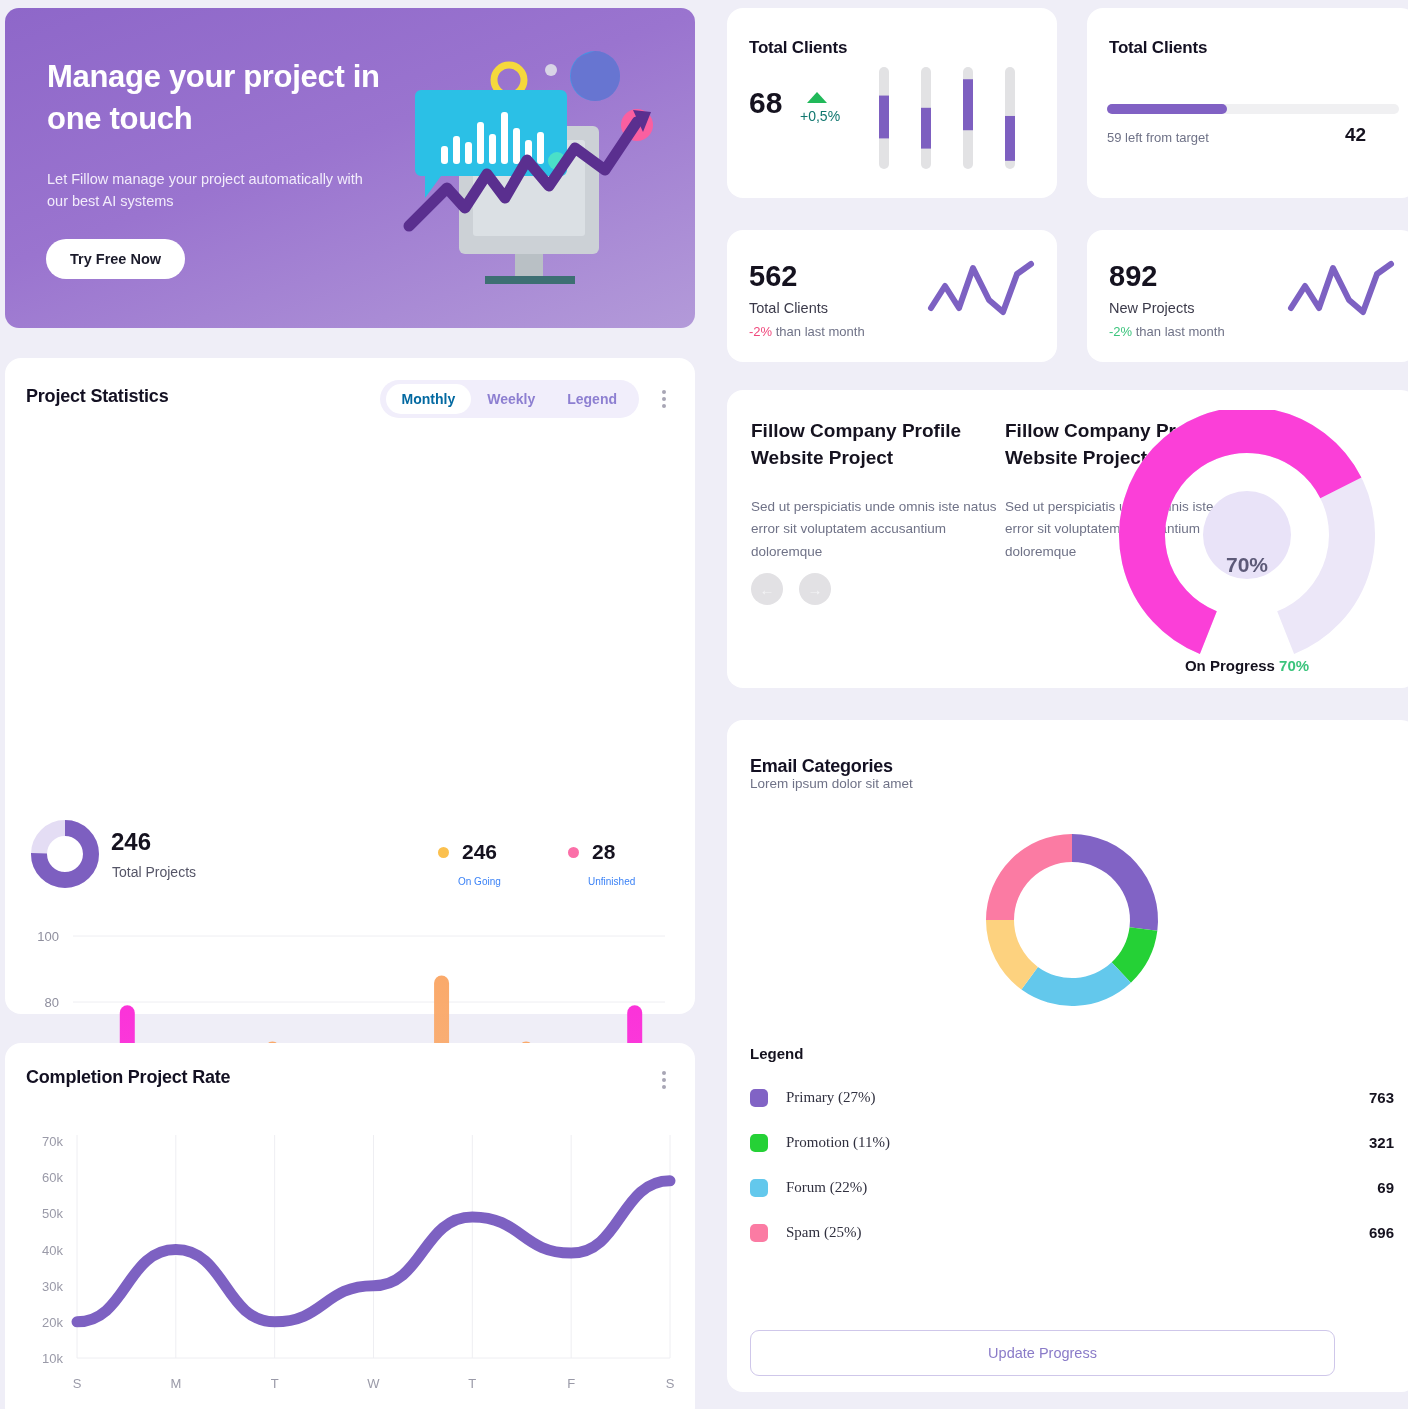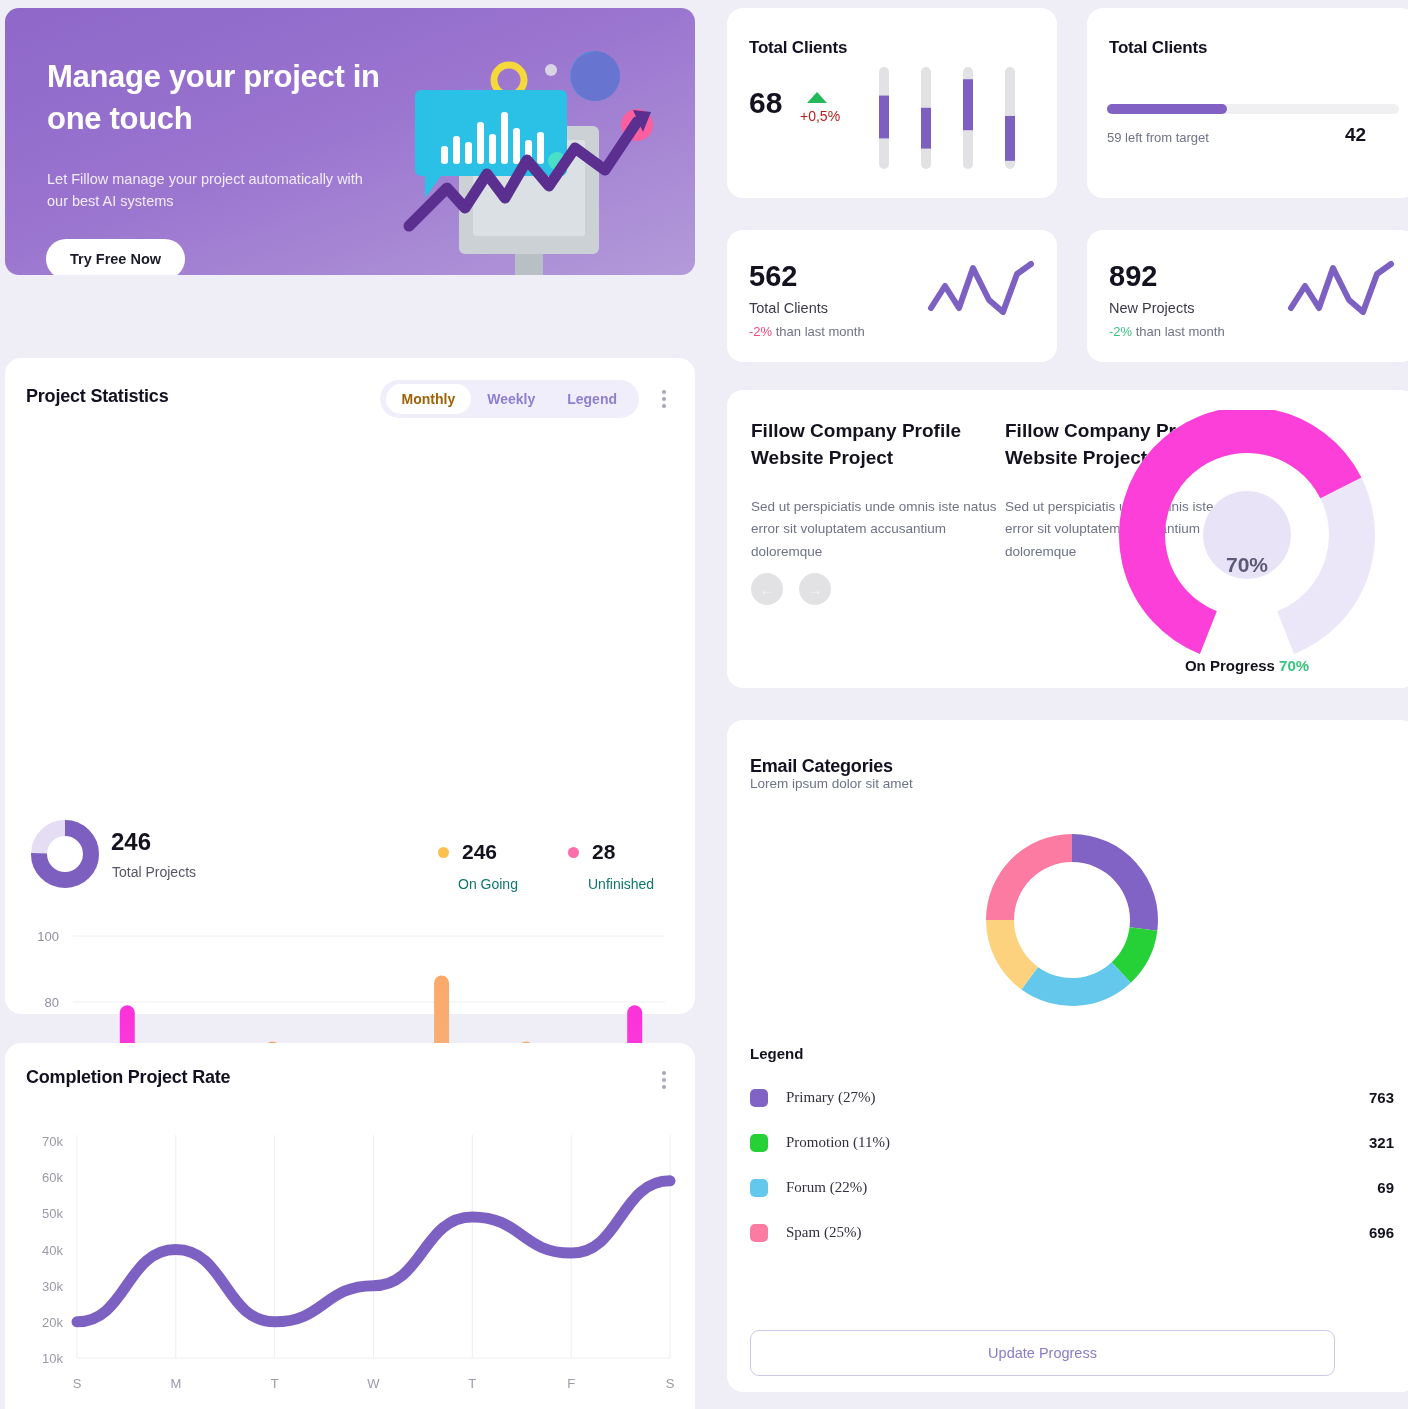--- a/index.html
+++ b/index.html
@@ -8,21 +8,21 @@
     background: #efeef7;
     font-family: "Liberation Sans", sans-serif;
     overflow: hidden;
   }
   .page { position: relative; width: 1408px; height: 1409px; }
 
   .card { background: #ffffff; border-radius: 16px; position: absolute; }
 
   
   #hero {
-    left: 5px; top: 8px; width: 690px; height: 267px;
+    left: 5px; top: 8px; width: 690px; height: 320px;
     border-radius: 14px;
     background: linear-gradient(160deg, #8e67c9 0%, #9a74cf 45%, #b39ad9 100%);
     overflow: hidden;
   }
   #hero .h-title {
     position: absolute; left: 42px; top: 48px; width: 370px;
     font-size: 31px; line-height: 1.35; font-weight: 700; color: #ffffff;
     letter-spacing: -0.3px;
   }
   #hero .h-sub {
@@ -43,21 +43,21 @@
 
   
   #clients-range { left: 727px; top: 8px; width: 330px; height: 190px; }
   #clients-range .t { position: absolute; left: 22px; top: 30px; }
   #clients-range .big { position: absolute; left: 22px; top: 78px; font-size: 30px; font-weight: 800; color: #15121f; }
   #clients-range .tri {
     position: absolute; left: 80px; top: 84px;
     width: 0; height: 0; border-left: 10px solid transparent; border-right: 10px solid transparent;
     border-bottom: 11px solid #21b95a;
   }
-  #clients-range .delta { position: absolute; left: 73px; top: 100px; font-size: 14px; color: #b91c1c; }
+  #clients-range .delta { position: absolute; left: 73px; top: 100px; font-size: 14px; color: #0f766e; }
   #clients-range .bars { position: absolute; left: 142px; top: 55px; width: 165px; height: 110px; }
 
   
   #clients-progress { left: 1087px; top: 8px; width: 330px; height: 190px; }
   #clients-progress .t { position: absolute; left: 22px; top: 30px; }
   #clients-progress .track {
     position: absolute; left: 20px; top: 96px; width: 292px; height: 10px;
     background: #f0f0f2; border-radius: 6px;
   }
   #clients-progress .fill { height: 10px; border-radius: 6px; background: #8161c4; width: 41%; }
@@ -76,33 +76,33 @@
 
   
   #proj-stats { left: 5px; top: 358px; width: 690px; height: 656px; }
   #proj-stats .head-title { position: absolute; left: 21px; top: 28px; font-size: 18px; }
   .seg {
     position: absolute; right: 56px; top: 22px;
     background: #f1eefb; border-radius: 22px; height: 38px;
     display: flex; align-items: center; padding: 0 6px;
   }
   .seg .pill { padding: 7px 16px; border-radius: 20px; font-size: 14px; font-weight: 600; color: #8d7fd1; cursor: pointer; }
-  .seg .pill.active { background: #ffffff; color: #a16207; }
+  .seg .pill.active { background: #ffffff; color: #0369a1; }
   .kebab { position: absolute; cursor: pointer; width: 14px; display: flex; flex-direction: column; align-items: center; gap: 3px; }
   .kebab i { display: block; width: 4px; height: 4px; border-radius: 50%; background: #a8a6b5; }
   #proj-stats .kebab { right: 24px; top: 32px; }
 
   #proj-stats .donut { position: absolute; left: 25px; top: 461px; }
   #proj-stats .tp-num { position: absolute; left: 106px; top: 470px; font-size: 24px; font-weight: 800; color: #15121f; }
   #proj-stats .tp-lbl { position: absolute; left: 107px; top: 506px; font-size: 14px; color: #555567; }
 
   .legend-inline { position: absolute; top: 482px; }
   .legend-inline .dot { width: 11px; height: 11px; border-radius: 50%; position: absolute; left: 0; top: 7px; }
   .legend-inline .n { position: absolute; left: 24px; top: 0; font-size: 21px; font-weight: 800; color: #15121f; }
-  .legend-inline .c { position: absolute; left: 20px; top: 36px; font-size: 14px; color: #0f766e; white-space: nowrap; }
+  .legend-inline .c { position: absolute; left: 20px; top: 36px; font-size: 10px; color: #3b82f6; white-space: nowrap; }
   #lg-ongoing { left: 433px; }
   #lg-unfinished { left: 563px; }
 
   #bar-chart { position: absolute; left: 0; top: 556px; width: 690px; height: 400px; }
 
   .switch-row { position: absolute; left: 28px; top: 966px; display: flex; align-items: center; gap: 14px; }
   .switch-row .sw-lbl { font-size: 14.5px; color: #30303f; }
   .toggle { width: 46px; height: 24px; border-radius: 14px; background: #ece9f8; position: relative; cursor: pointer; }
   .toggle .knob { position: absolute; right: 2px; top: 2px; width: 20px; height: 20px; border-radius: 50%; background: #7d5fc0; }
 

